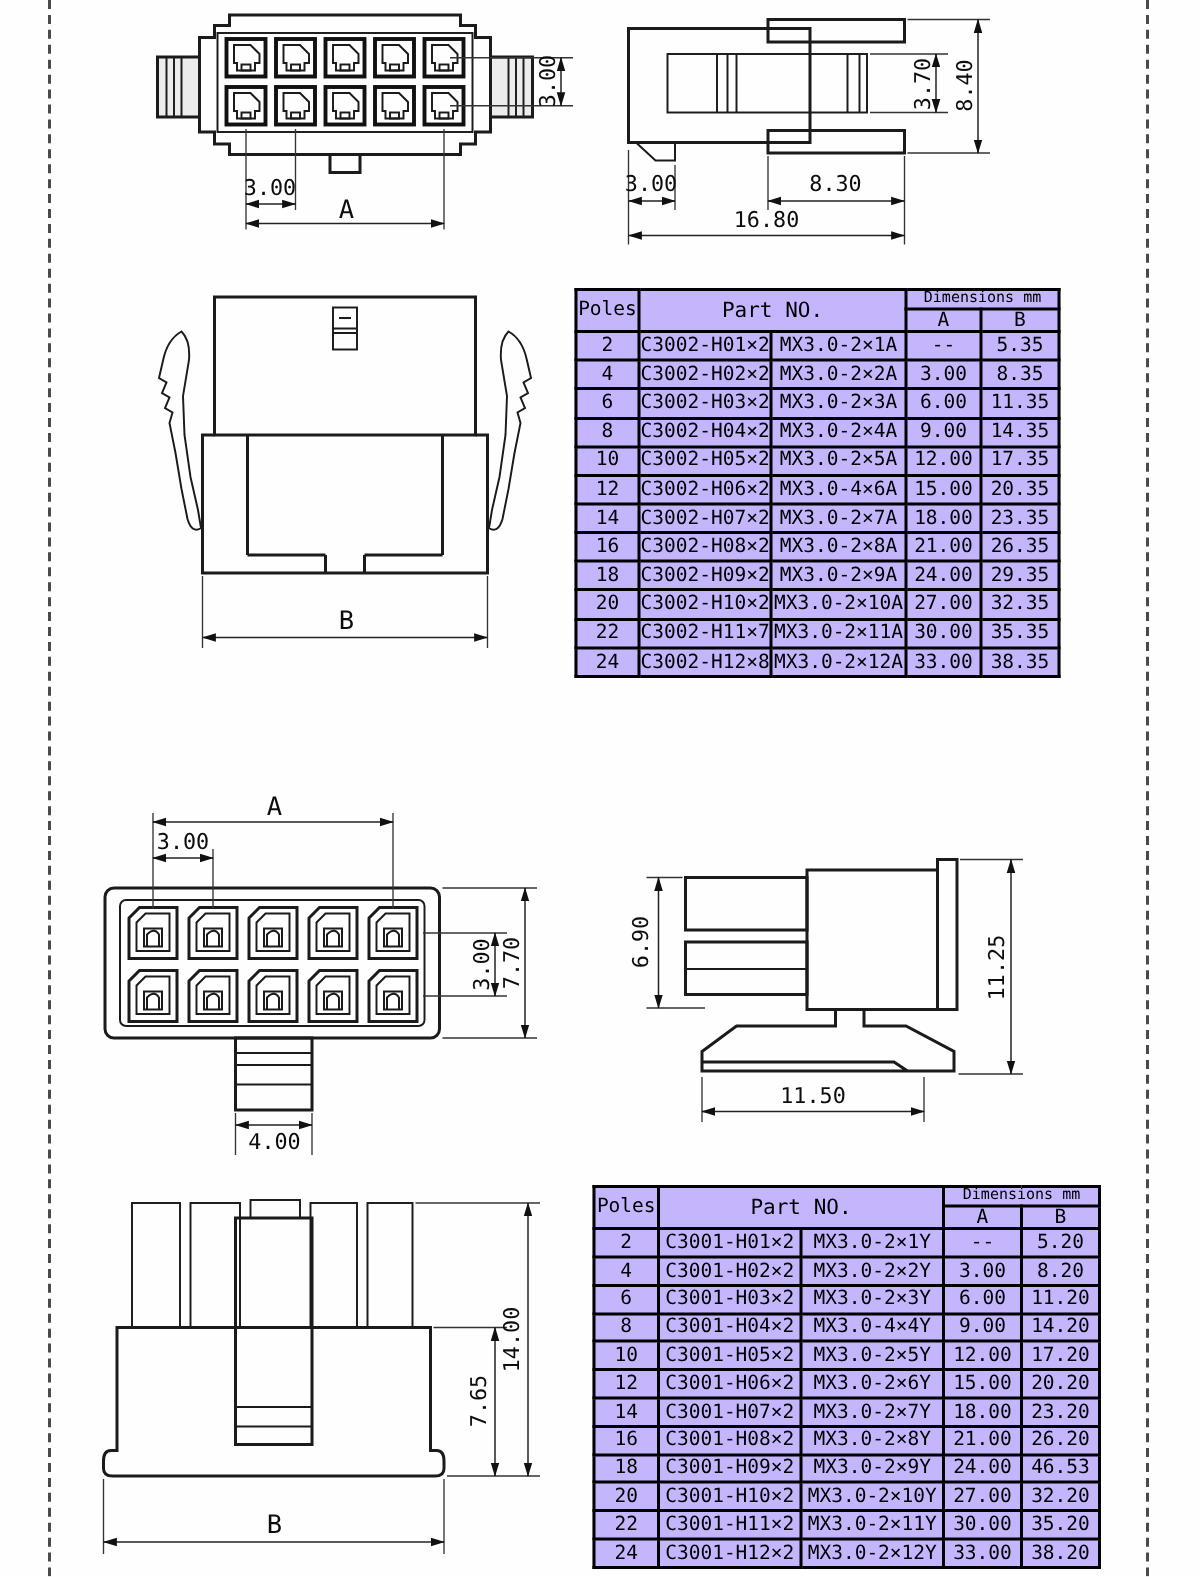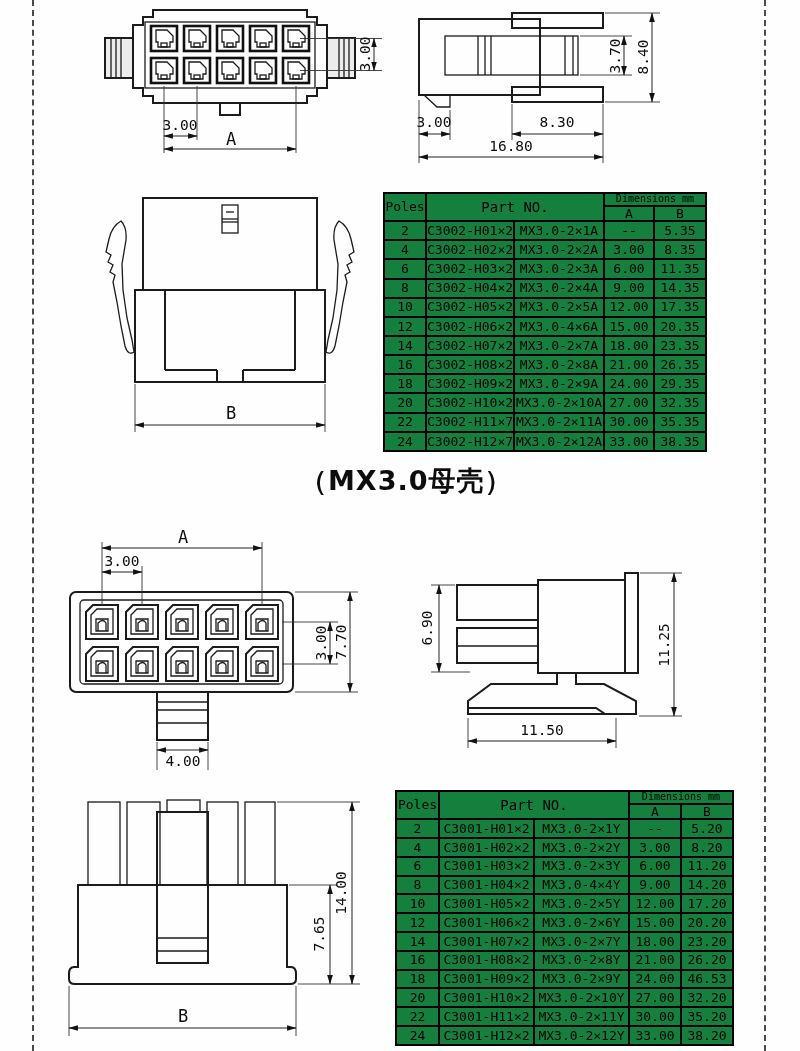--- a/index.html
+++ b/index.html
@@ -14,21 +14,21 @@
   
   .o2{stroke:#1b1b1b;stroke-width:2;fill:none;stroke-linejoin:miter;}
   .o3{stroke:#111;stroke-width:2.6;fill:none;}
   .o1{stroke:#1b1b1b;stroke-width:1.3;fill:none;}
   .ext{stroke:#333;stroke-width:0.9;fill:none;}
   .dim{stroke:#222;stroke-width:1;fill:none;}
   .dimtxt{font-family:"DejaVu Sans Mono","Liberation Mono",monospace;font-size:14.5px;fill:#0d0d0d;}
   .lettertxt{font-family:"DejaVu Sans Mono","Liberation Mono",monospace;font-size:17px;fill:#0d0d0d;}
   .earfill{fill:#ececec;stroke:#1b1b1b;stroke-width:2;}
   
-  .spec-table{position:absolute;border-collapse:collapse;table-layout:fixed;background:#15803d;}
+  .spec-table{position:absolute;border-collapse:collapse;table-layout:fixed;background:#c4b5fd;}
   .spec-table th,.spec-table td{border:2px solid #000;padding:0;text-align:center;vertical-align:middle;
       font-family:"DejaVu Sans Mono","Liberation Mono",monospace;font-size:13px;font-weight:normal;
       line-height:1.05;white-space:nowrap;overflow:hidden;color:#000;}
   .spec-table .hdr-dims{font-size:10px;}
   #set1-table{left:383px;top:192px;width:322px;height:260px;}
   #set2-table{left:395px;top:790px;width:337px;height:256px;}
 </style>
 </head>
 <body>
 
@@ -259,29 +259,28 @@
         </tr>
         <tr>
           <td>22</td>
           <td>C3002-H11×7</td>
           <td>MX3.0-2×11A</td>
           <td>30.00</td>
           <td>35.35</td>
         </tr>
         <tr>
           <td>24</td>
-          <td>C3002-H12×7</td>
+          <td>C3002-H12×8</td>
           <td>MX3.0-2×12A</td>
           <td>33.00</td>
           <td>38.35</td>
         </tr>
       </tbody>
   </table>
 
-  <div class="title-note">（MX3.0母壳）</div>
 
   <svg class="drawing" style="left:55px;top:525px" width="310" height="250" viewBox="55 525 310 250">
     <rect x="70" y="592" width="223" height="100" rx="6" class="o2"></rect>
     <rect x="80" y="600" width="203" height="84" rx="4" class="o1"></rect>
     <g>
       <use href="#cavM" x="85" y="604"></use>
         <use href="#cavM" x="125" y="604"></use>
       <use href="#cavM" x="165" y="604"></use>
         <use href="#cavM" x="205" y="604"></use>
       <use href="#cavM" x="245" y="604"></use>

